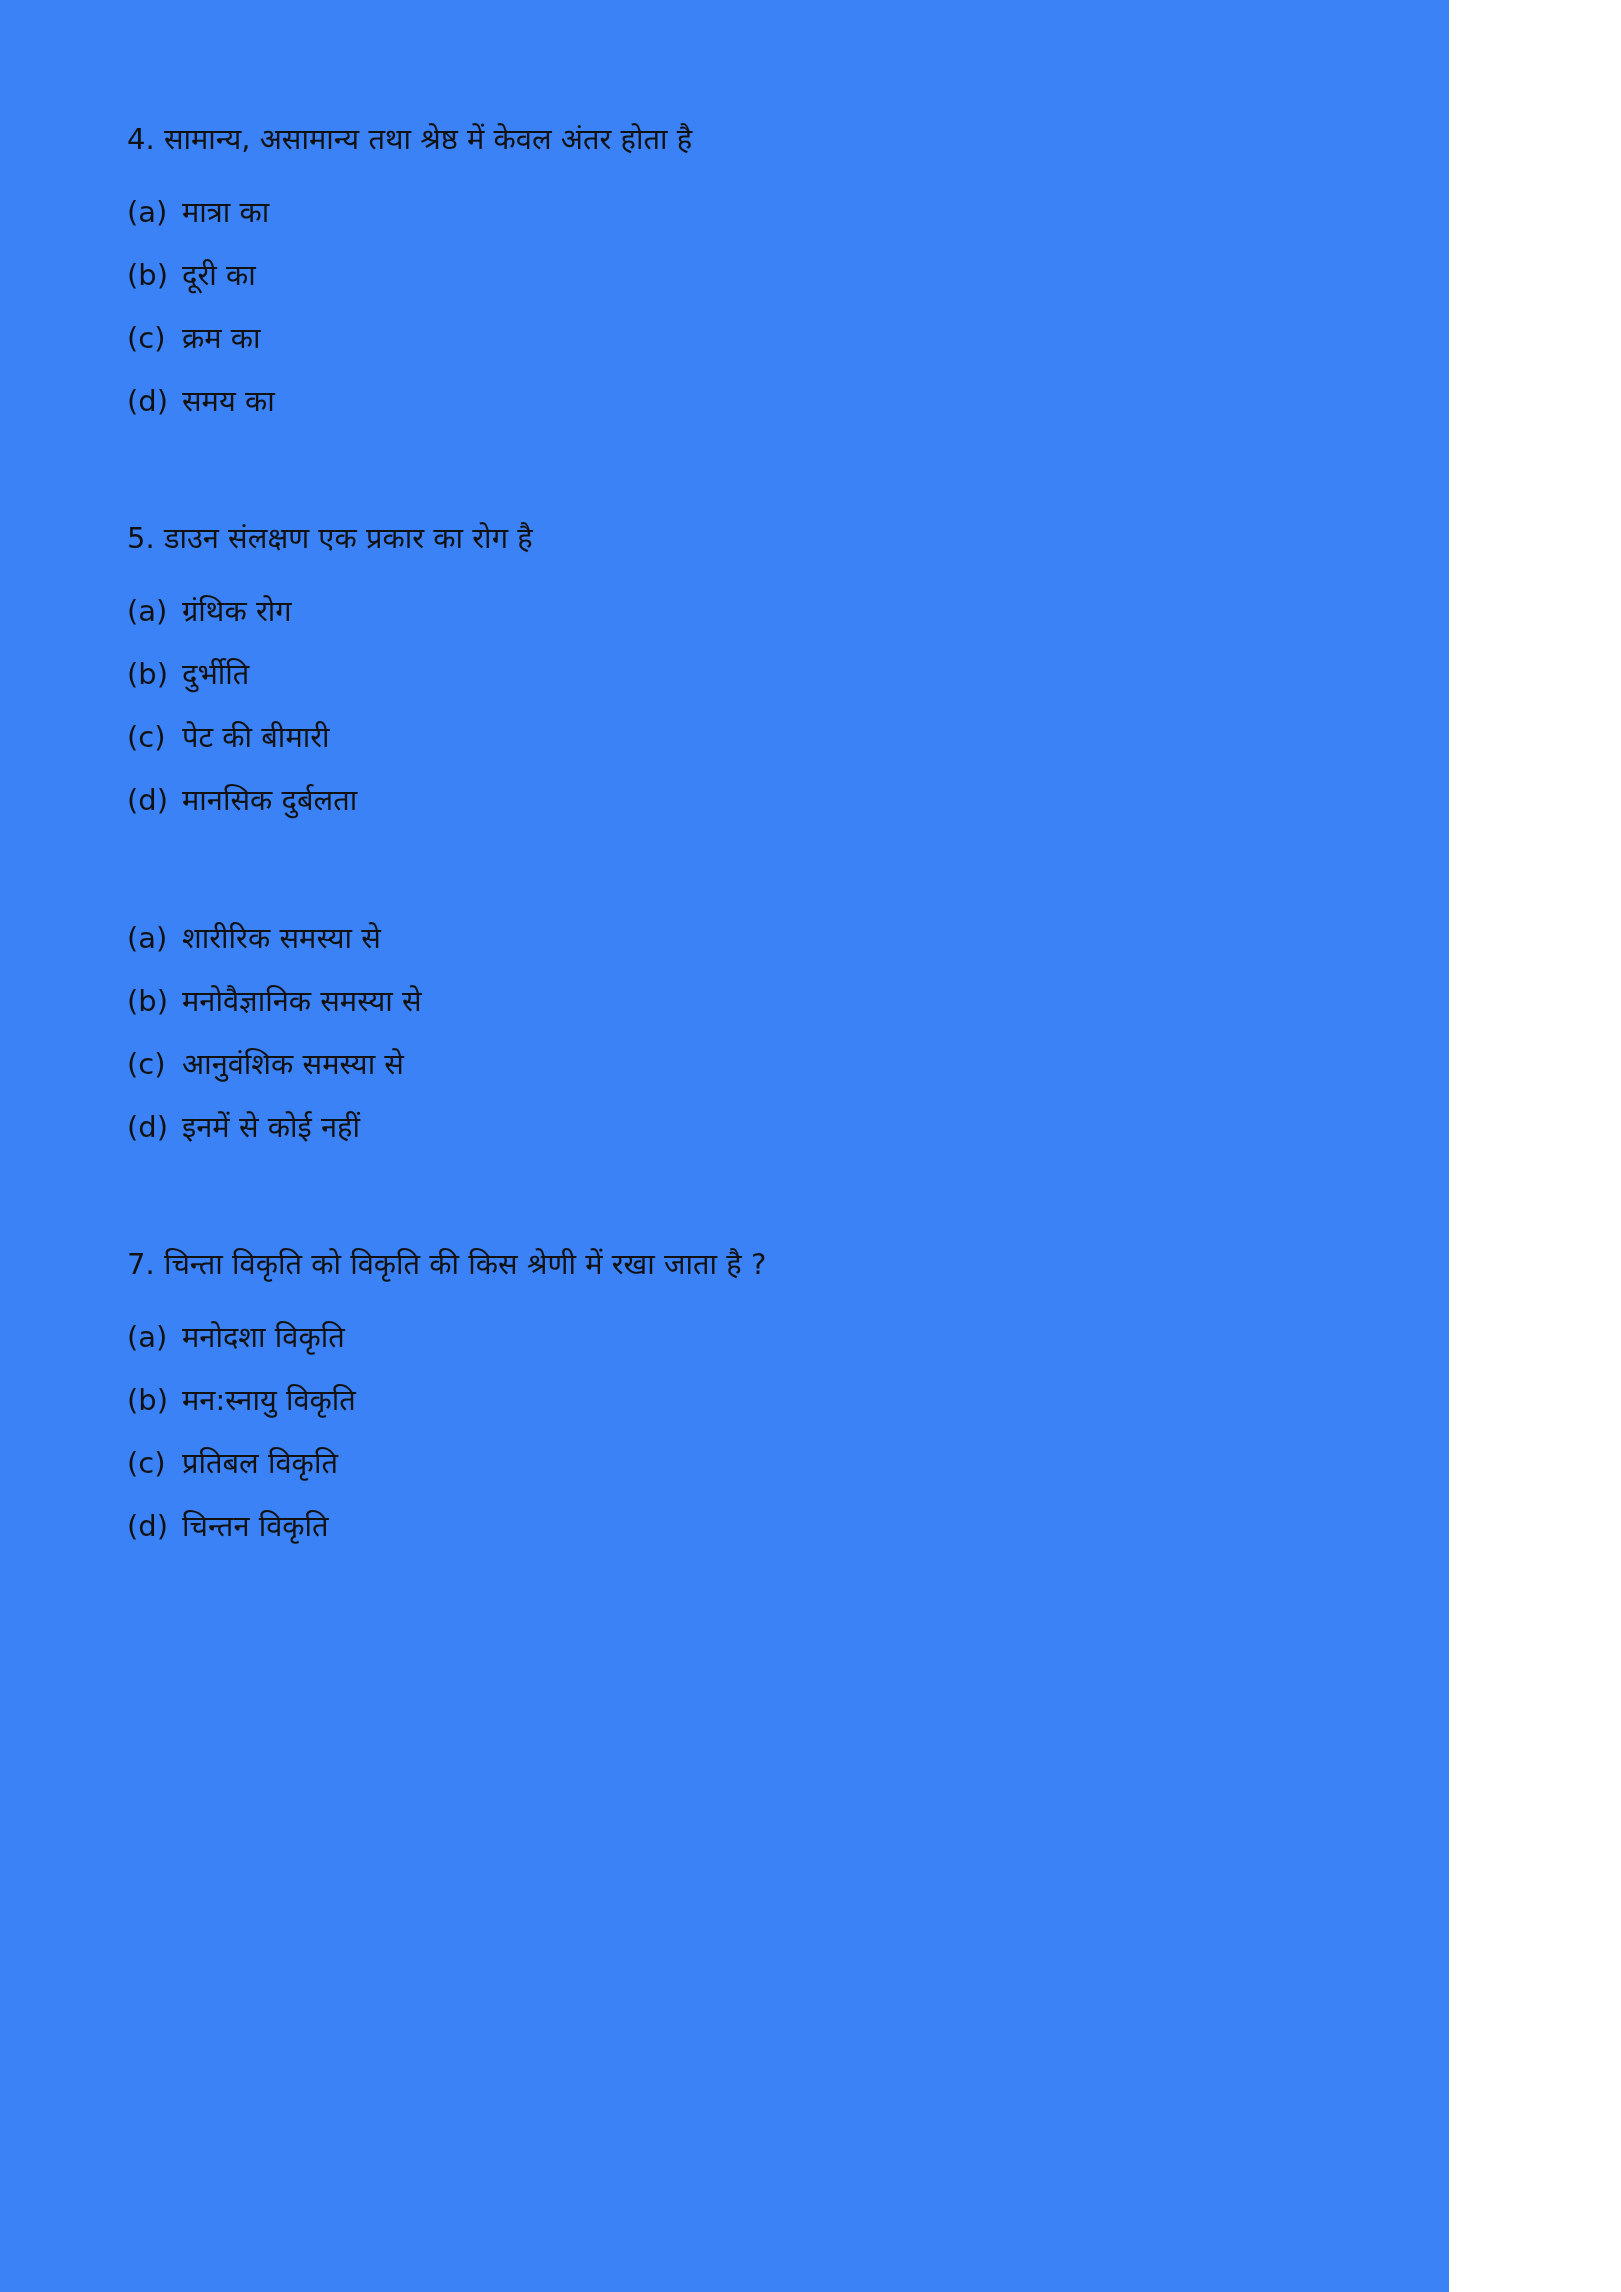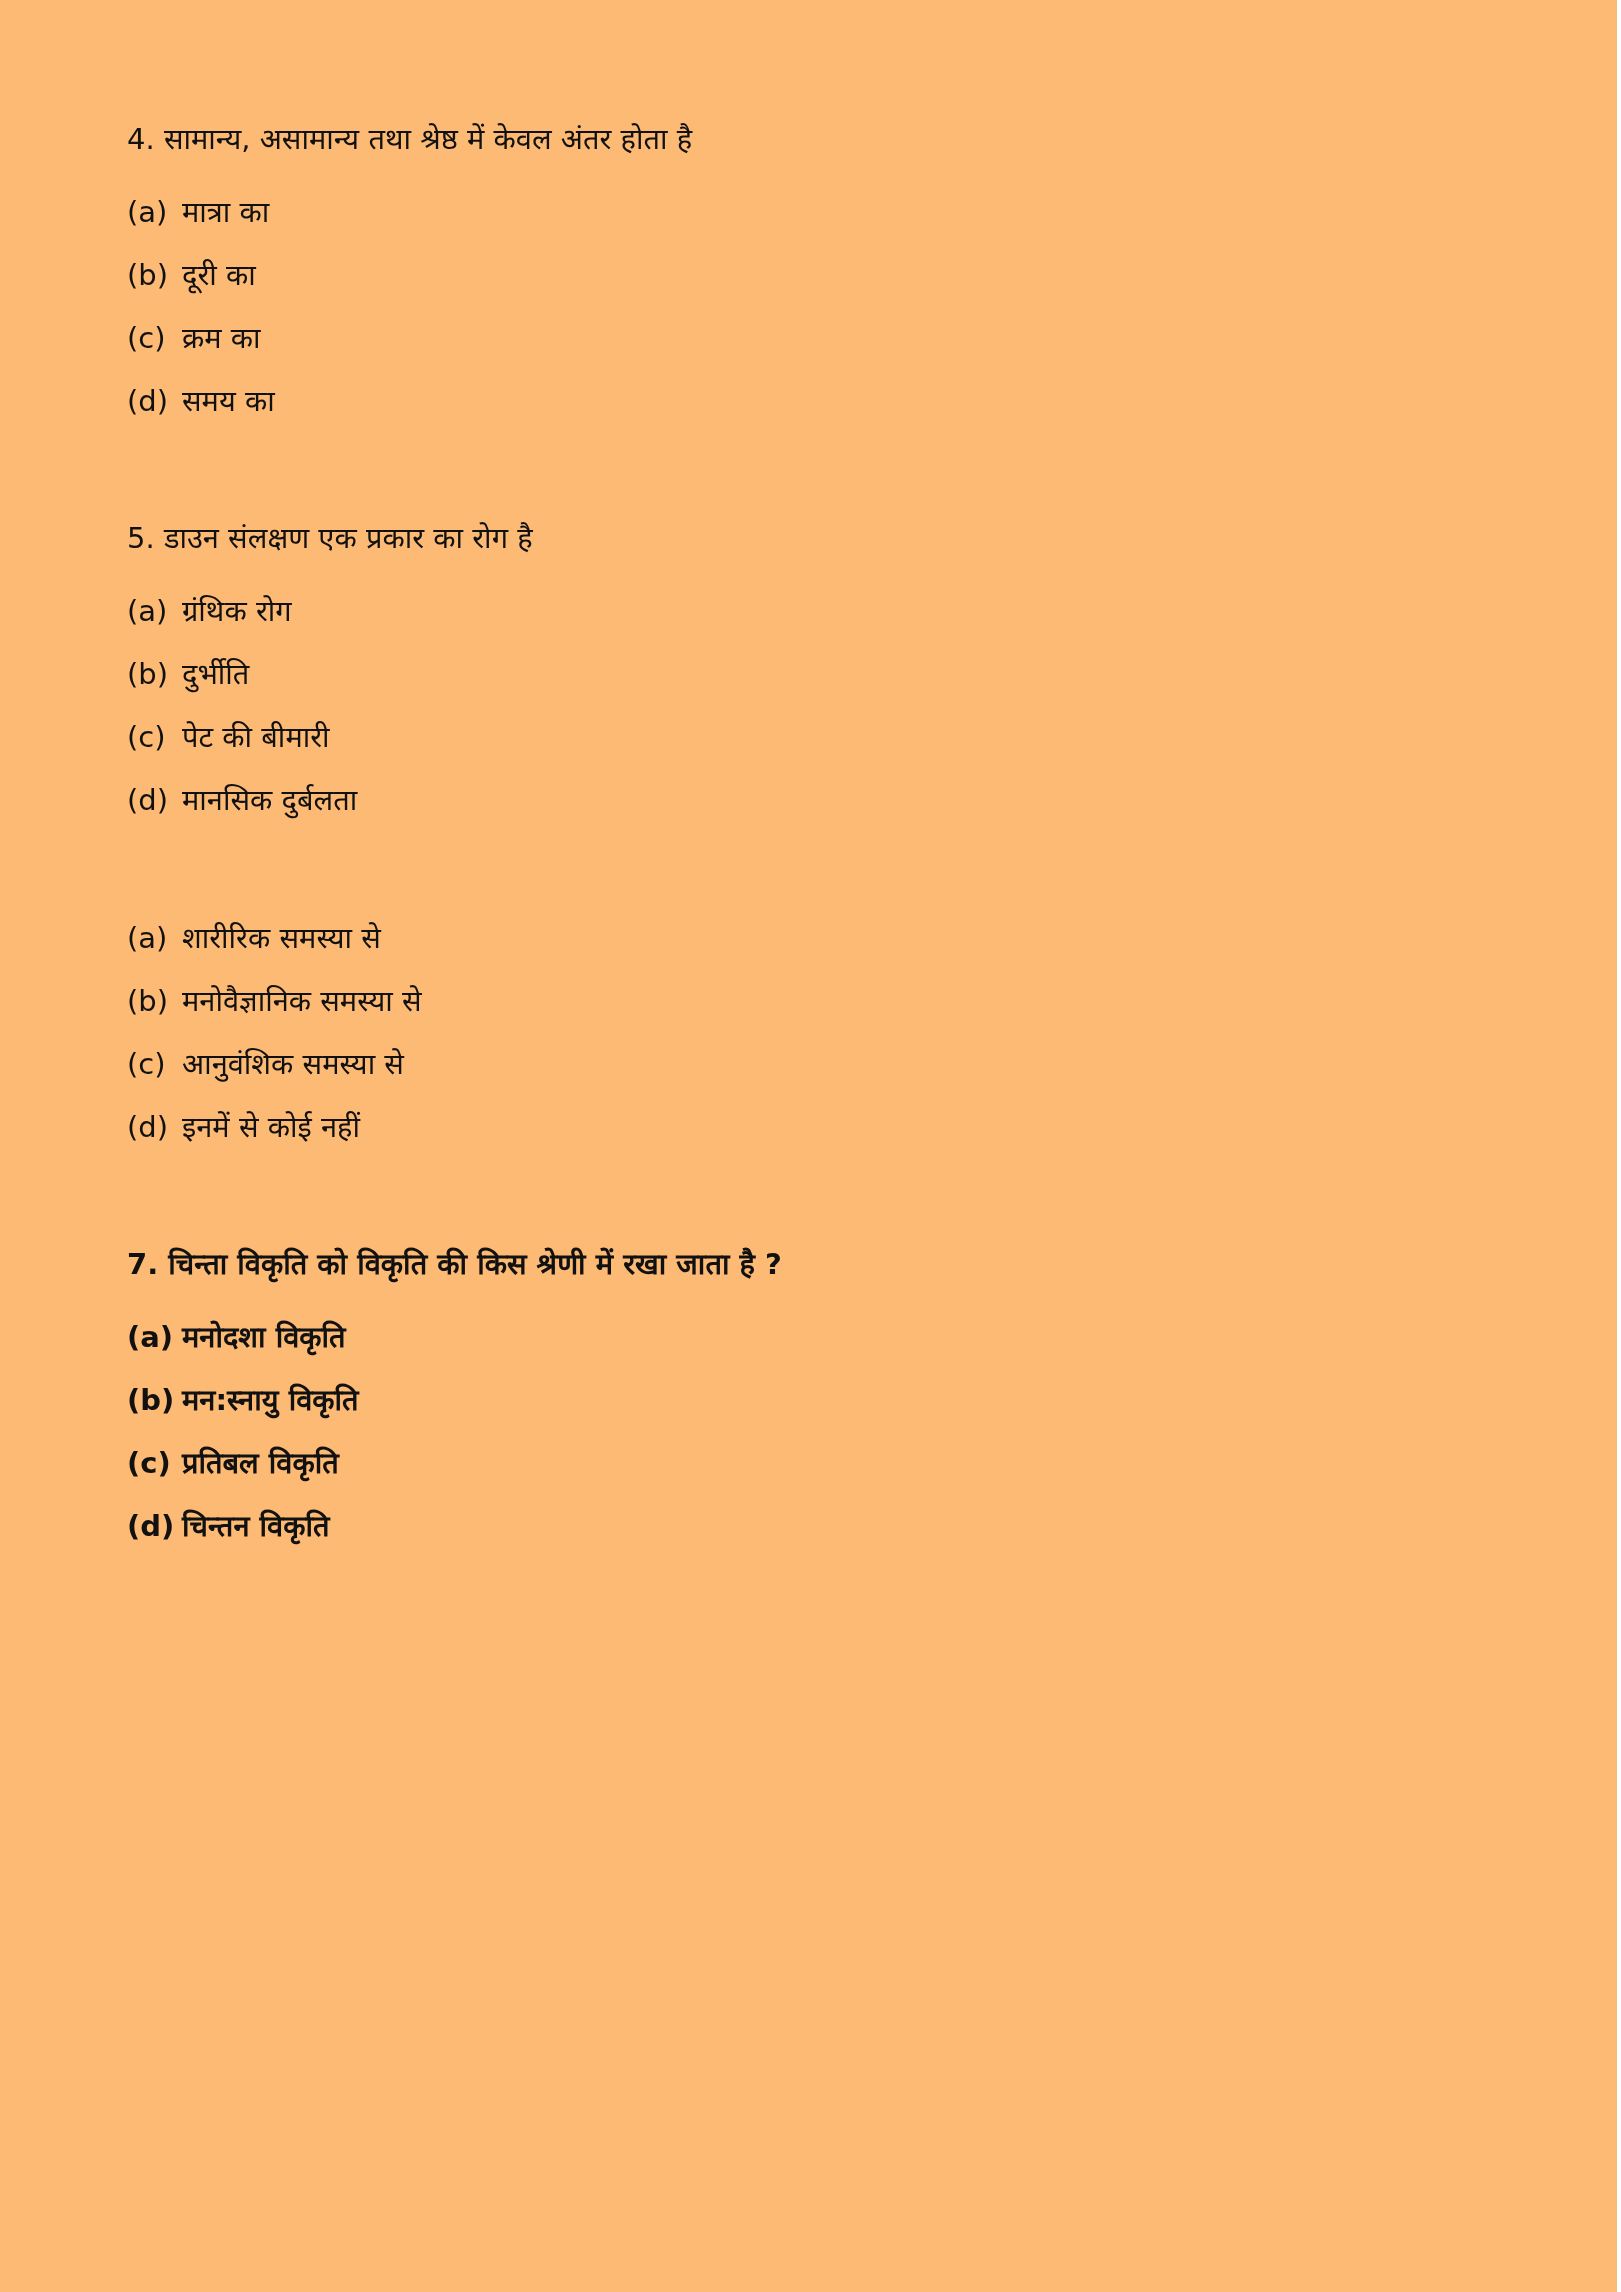--- a/index.html
+++ b/index.html
@@ -9,31 +9,30 @@
   }
   body {
     width: 1621px;
     height: 2293px;
     font-family: "DejaVu Sans", sans-serif;
     color: #111111;
     -webkit-font-smoothing: antialiased;
   }
   .page {
     box-sizing: border-box;
-    width: 1617px;
+    width: 1449px;
     height: 2293px;
     padding: 118px 127px 59px 127px;
-    background: #fdba74;
+    background: #3b82f6;
   }
   .question-block {
     margin-bottom: 94px;
   }
   .question-block:last-child {
     margin-bottom: 8px;
-    font-weight: bold;
   }
   .question-stem {
     font-size: 29px;
     line-height: 1.5;
     color: #111111;
     margin-bottom: 29px;
     white-space: pre-wrap;
   }
   .option-row {
     display: flex;

